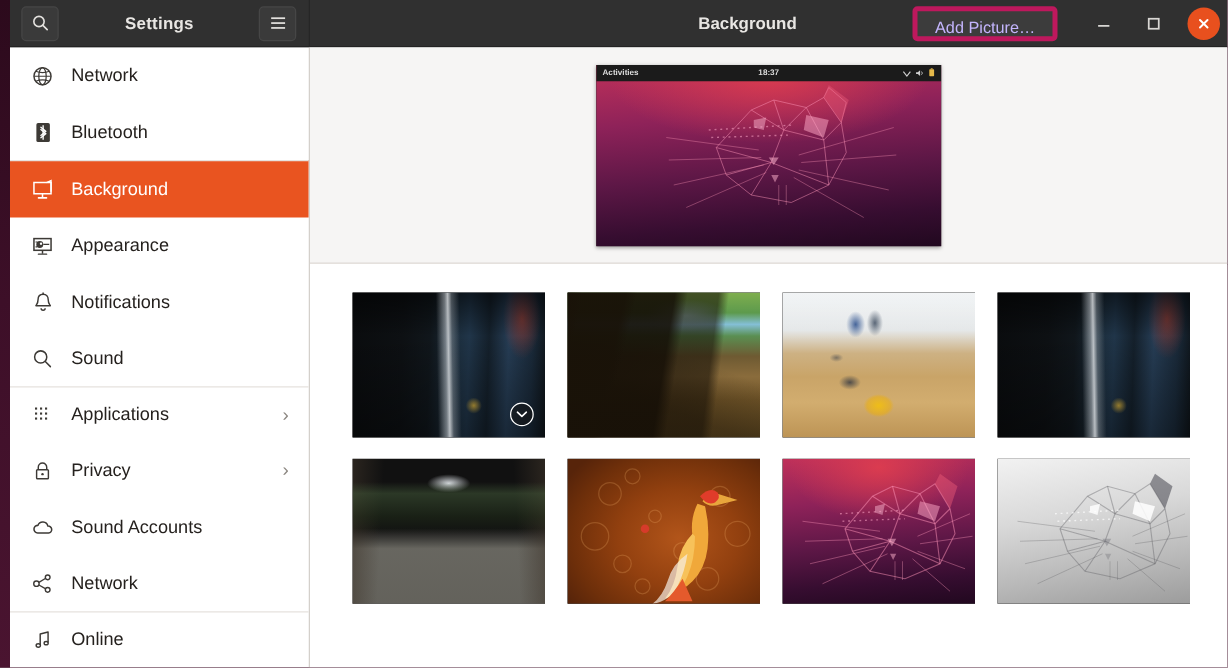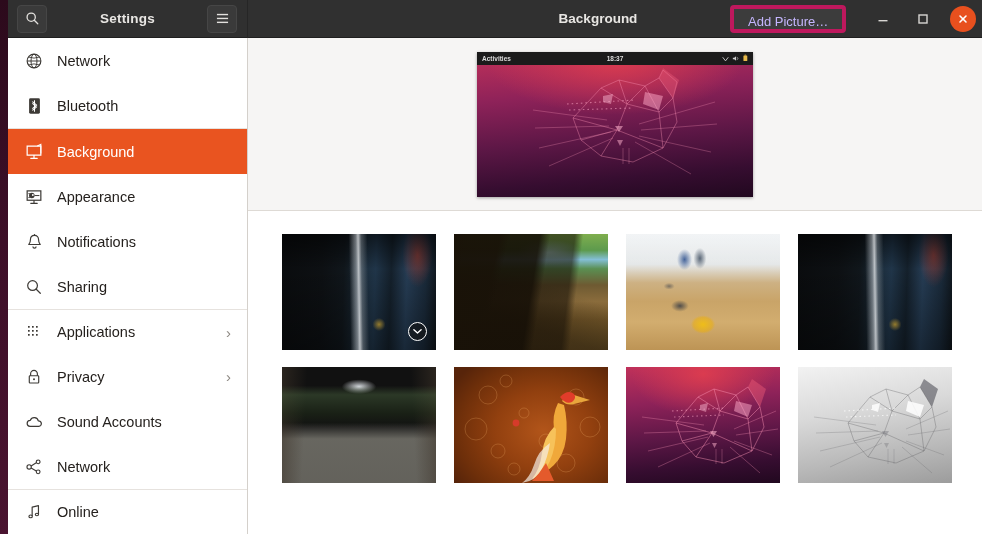--- a/index.html
+++ b/index.html
@@ -356,21 +356,21 @@
           <span class="side-label">Notifications</span>
         </div>
 
         <div class="side-item">
           <span class="side-ico">
             <svg width="18" height="18" viewBox="0 0 20 20">
               <circle cx="8.4" cy="8.4" r="5.4" fill="none" stroke="#3d3a36" stroke-width="1.35"></circle>
               <line x1="12.5" y1="12.5" x2="17" y2="17" stroke="#3d3a36" stroke-width="1.35" stroke-linecap="round"></line>
             </svg>
           </span>
-          <span class="side-label">Sharing</span>
+          <span class="side-label">Sound</span>
         </div>
 
         <div class="side-item sep-above">
           <span class="side-ico">
             <svg width="16" height="16" viewBox="0 0 16 16">
               <g fill="#3d3a36">
                 <rect x="2" y="2" width="1.7" height="1.7"></rect>
                   <rect x="6" y="2" width="1.7" height="1.7"></rect>
                   <rect x="10" y="2" width="1.7" height="1.7"></rect>
                 <rect x="2" y="6" width="1.7" height="1.7"></rect>

